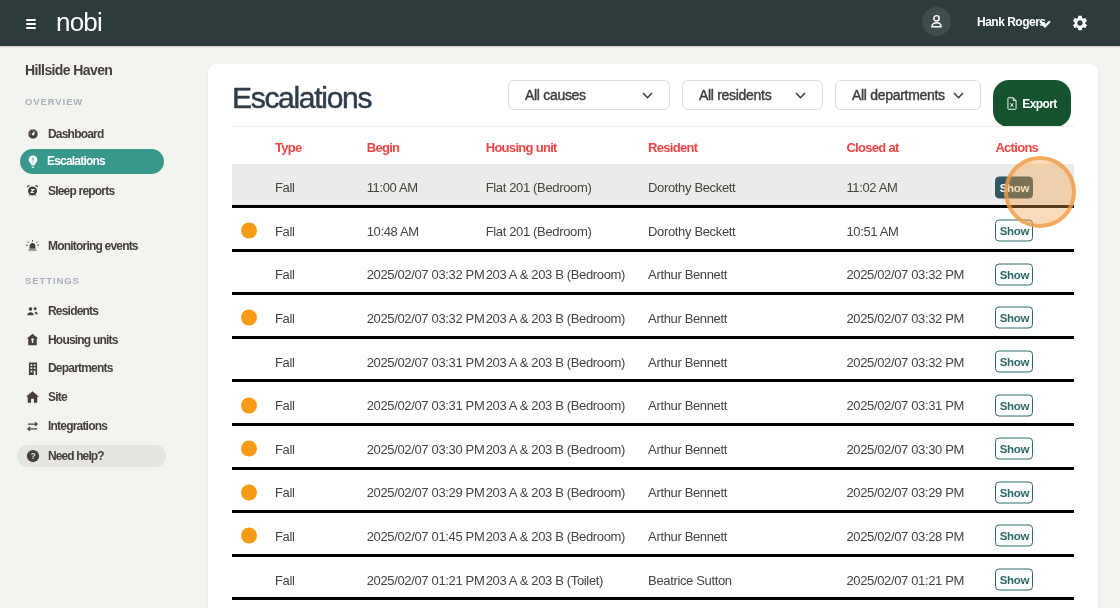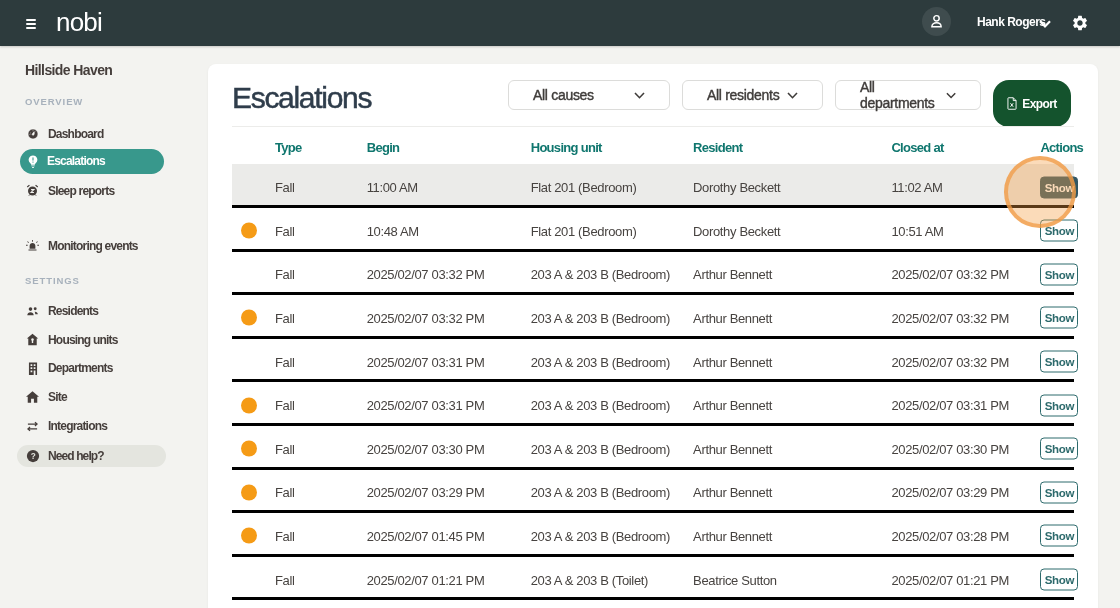--- a/index.html
+++ b/index.html
@@ -31,38 +31,38 @@
   .help { position:absolute; left:17px; top:398.5px; width:149px; height:22px; border-radius:11px; background:#e4e5df;
           display:flex; align-items:center; padding-left:9px; font-size:12px; font-weight:bold; letter-spacing:-0.9px; color:#453e3b; }
   .help .ic { width:14px; height:22px; display:flex; align-items:center; justify-content:center; margin-right:8px; }
 
   
   .card { position:absolute; left:208px; top:64px; width:890px; height:560px; background:#fff;
           border-radius:8px; box-shadow:0 1px 3px rgba(0,0,0,.05); }
   .title { position:absolute; left:24px; top:16.5px; font-size:30px; font-weight:normal; letter-spacing:-1.3px; color:#2f3d4b; -webkit-text-stroke:0.5px #2f3d4b; }
   .filters { position:absolute; left:0; top:16px; width:863px; display:flex; justify-content:flex-end; gap:12px; }
   .dd { height:30px; background:#fff; border:1px solid #dcdcda; border-radius:6px; display:flex; align-items:center;
-        padding:0 24px; font-size:14px; color:#3f3c3a; font-weight:normal; -webkit-text-stroke:0.4px #3f3c3a; letter-spacing:-0.3px; }
+        padding:0 16px; font-size:14px; color:#3f3c3a; font-weight:normal; -webkit-text-stroke:0.4px #3f3c3a; letter-spacing:-0.3px; }
   .dd .sp { flex:1; }
   .dd1 { width:162px; }
   .dd2 { width:141px; }
   .dd3 { width:146px; }
   .export { height:47px; width:78px; background:#14532d; border-radius:16px; color:#fff; display:flex;
             align-items:center; justify-content:center; font-size:12px; font-weight:bold; letter-spacing:-0.6px; gap:5px; }
 
   
   .tbl { position:absolute; left:24px; right:24px; top:62.4px; font-size:13px; letter-spacing:-0.35px; color:#474340; }
   .trow { display:flex; align-items:center; height:43.6px; border-bottom:3px solid #000000; }
-  .thead { height:38px; border-bottom:none; border-top:1px solid #ececea; font-weight:bold; color:#0f766e; letter-spacing:-0.7px; }
+  .thead { height:38px; border-bottom:none; border-top:1px solid #ececea; font-weight:bold; color:#ef4444; letter-spacing:-0.7px; }
   .gray { background:#ebebe9; }
   .trow > div { transform:translateY(2.5px); }
   .thead > div { transform:translateY(1.5px); }
   .c0 { width:43px; padding-left:9px; }
   .c1 { width:91.7px; }
-  .c2 { width:164px; }
+  .c2 { width:119px; }
   .c3 { width:162.4px; }
   .c4 { width:198.3px; }
   .c5 { width:149px; }
   .c6 { width:54px; }
   .c0,.c1,.c2,.c3,.c4,.c5,.c6 { flex:none; overflow:visible; white-space:nowrap; }
   .dot { width:16px; height:16px; border-radius:50%; background:#f59b16; }
   .show { width:38px; height:22px; border:1px solid #2d6a6c; border-radius:4px; background:#fff; color:#2d6a6c;
           font-size:11.5px; font-weight:bold; letter-spacing:-0.3px; display:flex; align-items:center; justify-content:center; }
   .show.hl { background:#325764; color:#fff; border-color:#325764; }
 

